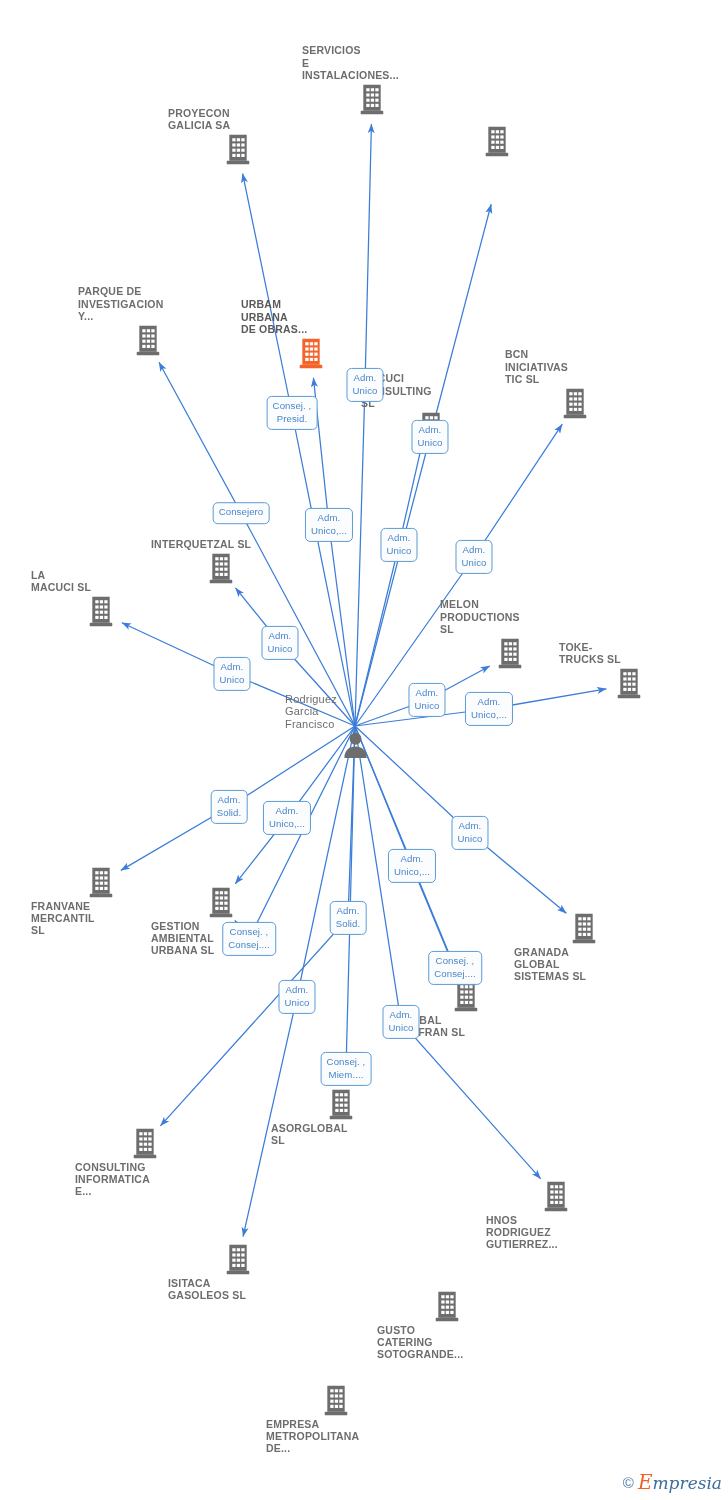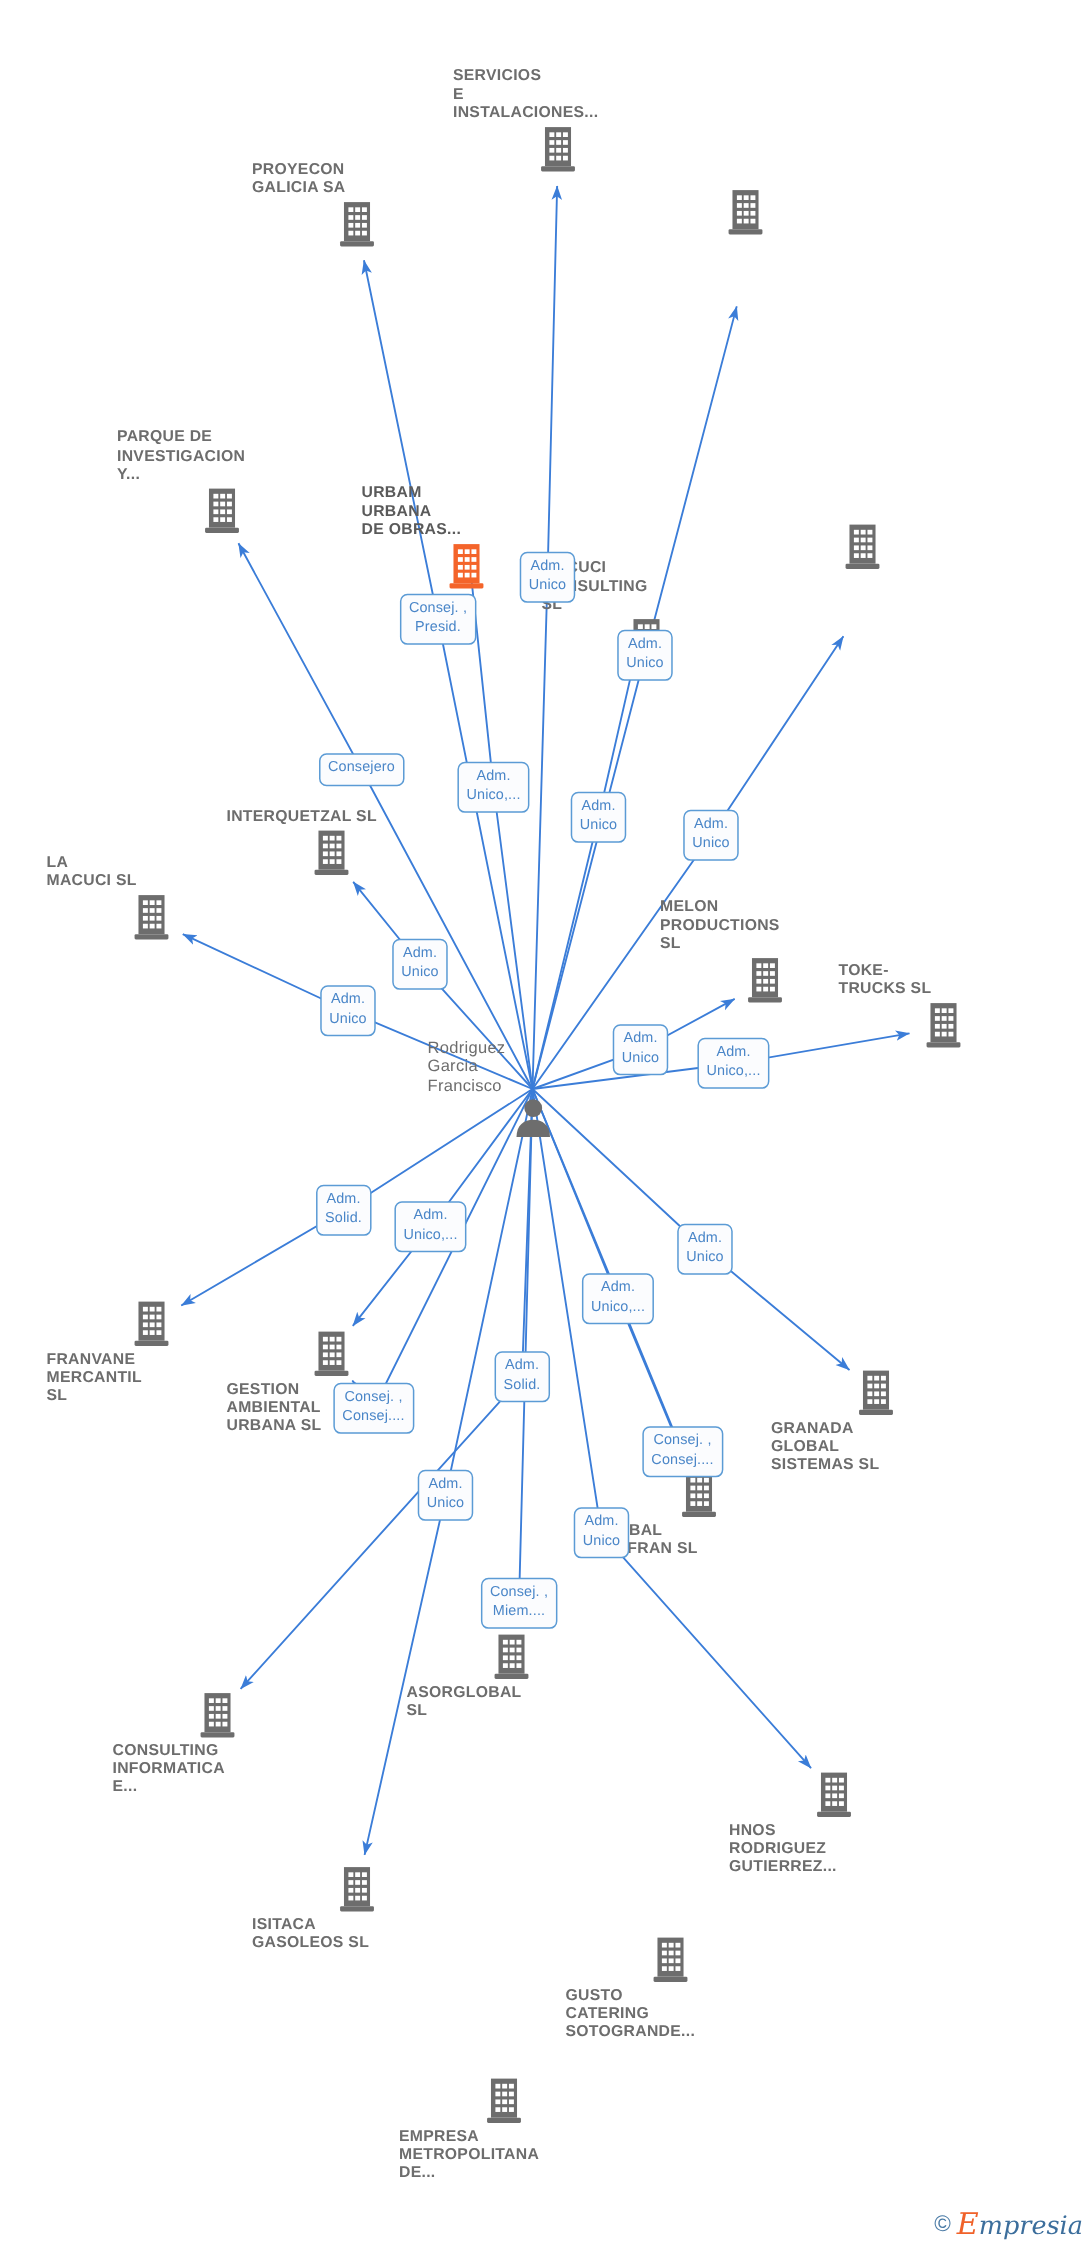--- a/index.html
+++ b/index.html
@@ -33,21 +33,21 @@
     line-height:12.4px;
     letter-spacing:.2px;
   }
   .node .label{
     display:block;
     white-space:pre-line;
     color:#6d6d6d;
   }
   .node.company .label{ font-weight:bold; }
   .node.person  .label{ font-weight:normal; font-size:11px; }
-  .node.focus .label{ font-weight:bold; color:#5a5a5a;margin-top:24px; }
+  .node.focus .label{ font-weight:bold; color:#5a5a5a; }
   .ico{
     display:block;
     margin:0 auto;
   }
   .ico svg{ display:block; margin:0 auto; }
   .node.below .label{ margin-top:1px; }
   .node.above .label{ margin-bottom:1px; }
 
   
   .chip{
@@ -267,20 +267,23 @@
               <rect x="14.6" y="18" width="3.8" height="3.6"></rect>
               <rect x="19.8" y="18" width="3.8" height="3.6"></rect>
               <rect x="9.4" y="24" width="3.8" height="3.6"></rect>
               <rect x="14.6" y="24" width="3.8" height="3.6"></rect>
               <rect x="19.8" y="24" width="3.8" height="3.6"></rect>
             </g>
           </svg>
         </span>
       </div>
       <div class="node company above" style="left: 575px; top: 348.3px;">
+        <span class="label">BCN
+INICIATIVAS
+TIC  SL</span>
         <span class="ico">
           <svg width="28" height="33" viewBox="0 0 32 38">
             <rect x="6" y="2" width="20" height="30" fill="#6d6d6d"></rect>
             <rect x="3" y="32" width="26" height="4" rx="1" fill="#6d6d6d"></rect>
             <g fill="#ffffff">
               <rect x="9.4" y="6" width="3.8" height="3.6"></rect>
               <rect x="14.6" y="6" width="3.8" height="3.6"></rect>
               <rect x="19.8" y="6" width="3.8" height="3.6"></rect>
               <rect x="9.4" y="12" width="3.8" height="3.6"></rect>
               <rect x="14.6" y="12" width="3.8" height="3.6"></rect>

